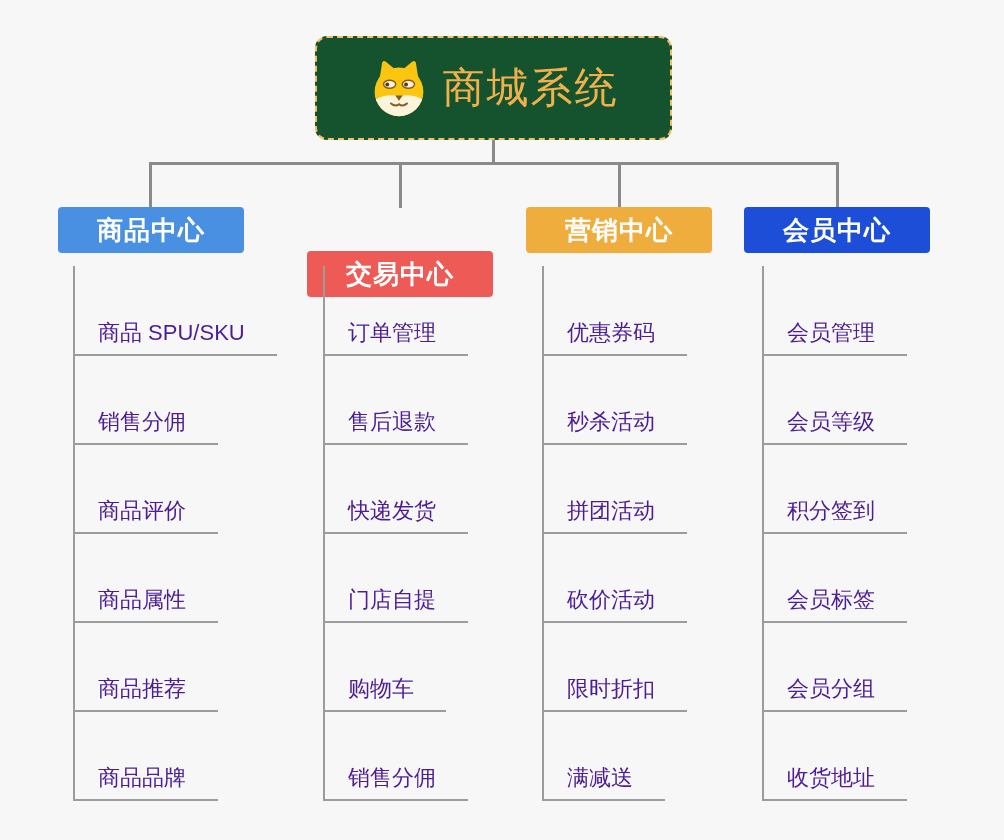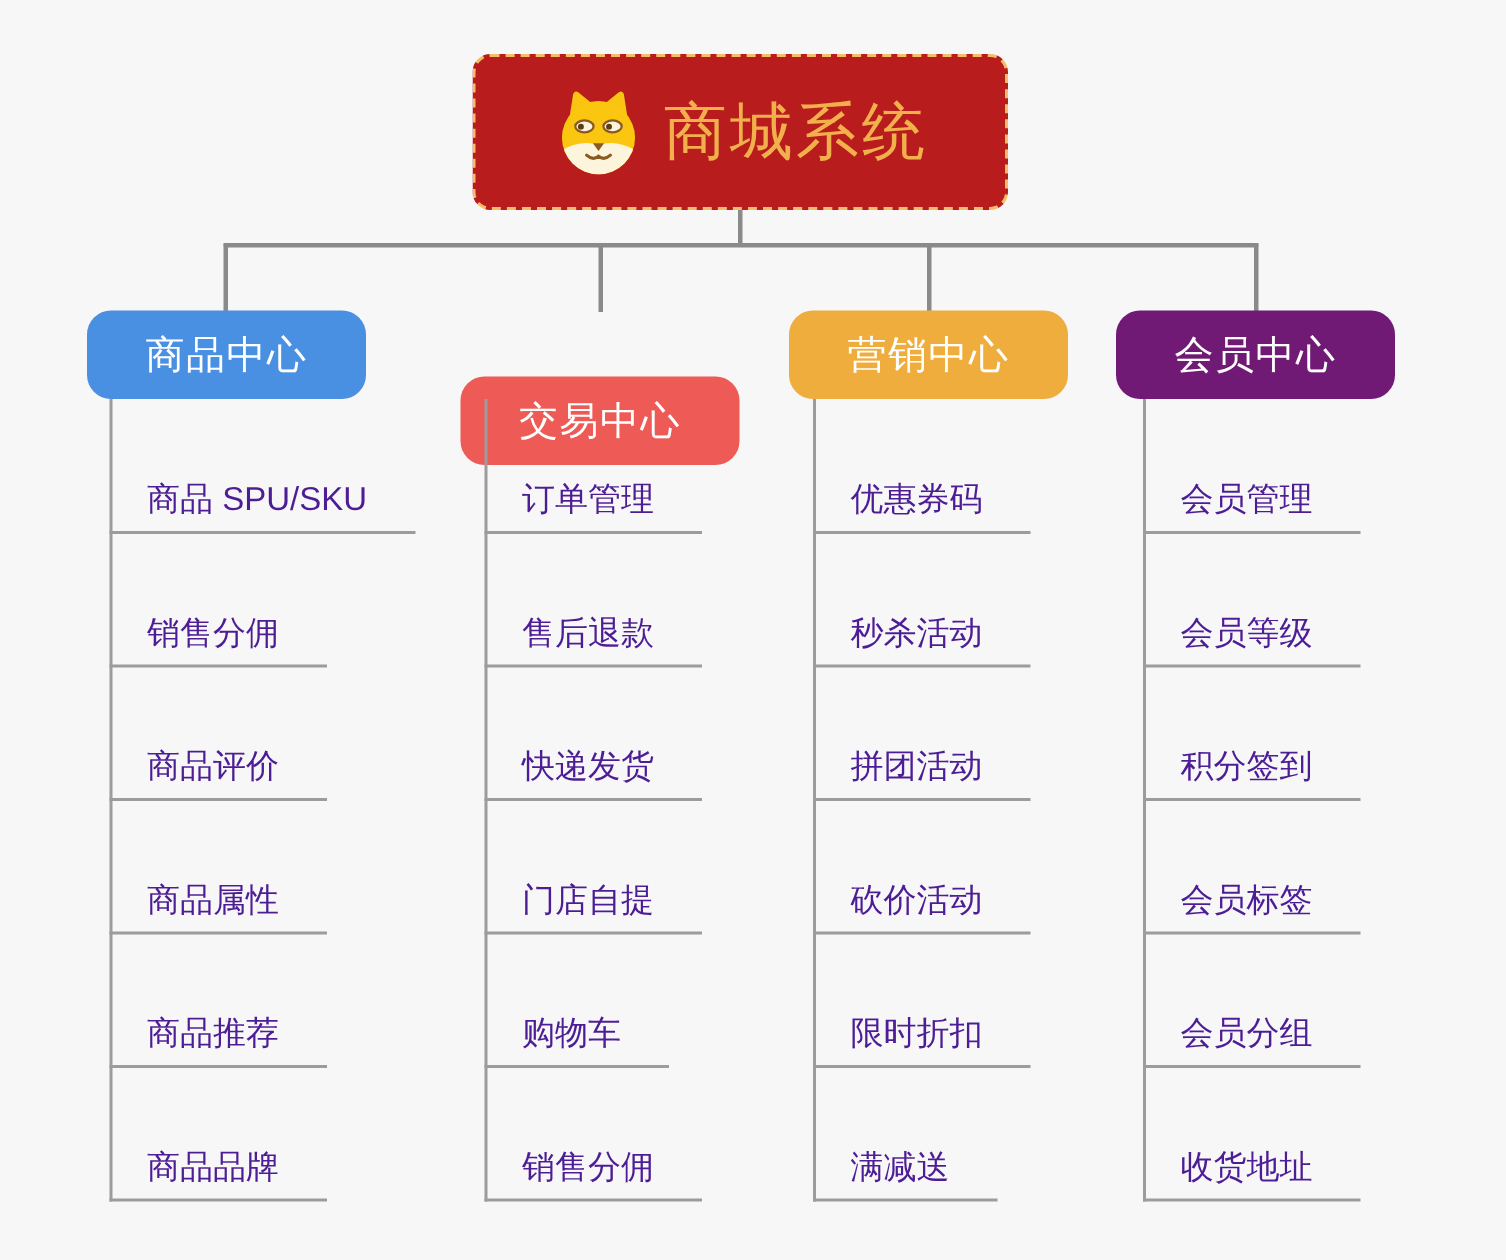--- a/index.html
+++ b/index.html
@@ -13,21 +13,21 @@
     height: 840px;
     background: #f7f7f7;
     overflow: hidden;
   }
 
   
   .root-node {
     position: absolute;
     left: 315px; top: 36px;
     width: 357px; height: 104px;
-    background: #b91c1c;
+    background: #14532d;
     border: 2px dashed #f6bd67;
     border-radius: 12px;
     box-sizing: border-box;
     display: flex;
     align-items: center;
     justify-content: center;
     gap: 14px;
     cursor: pointer;
   }
   .root-title {
@@ -46,35 +46,36 @@
   .drop  { top: 162px; width: 3px; height: 46px; }
   .drop-0 { left: 149px; }
   .drop-1 { left: 399px; }
   .drop-2 { left: 618px; }
   .drop-3 { left: 836px; }
 
   
   .branch-header {
     position: absolute;
     top: 207px;
-    width: 186px; height: 59px;
-    border-radius: 16px;
+    width: 186px; height: 46px;
+    border-radius: 4px;
     display: flex;
     align-items: center;
     justify-content: center;
     color: #ffffff;
     font-size: 26px;
     letter-spacing: 1px;
     white-space: nowrap;
     cursor: pointer;
+    font-weight: bold;
   }
   .hc0 { background: #4a90e2; }
   .hc1 { background: #ee5a55; margin-top: 44px; }
   .hc2 { background: #efad3d; }
-  .hc3 { background: #701a75; }
+  .hc3 { background: #1d4ed8; }
   .bh-0 { left: 58px; }
   .bh-1 { left: 307px; }
   .bh-2 { left: 526px; }
   .bh-3 { left: 744px; }
 
   
   .trunk {
     position: absolute;
     top: 266px;
     width: 2px; height: 535px;

